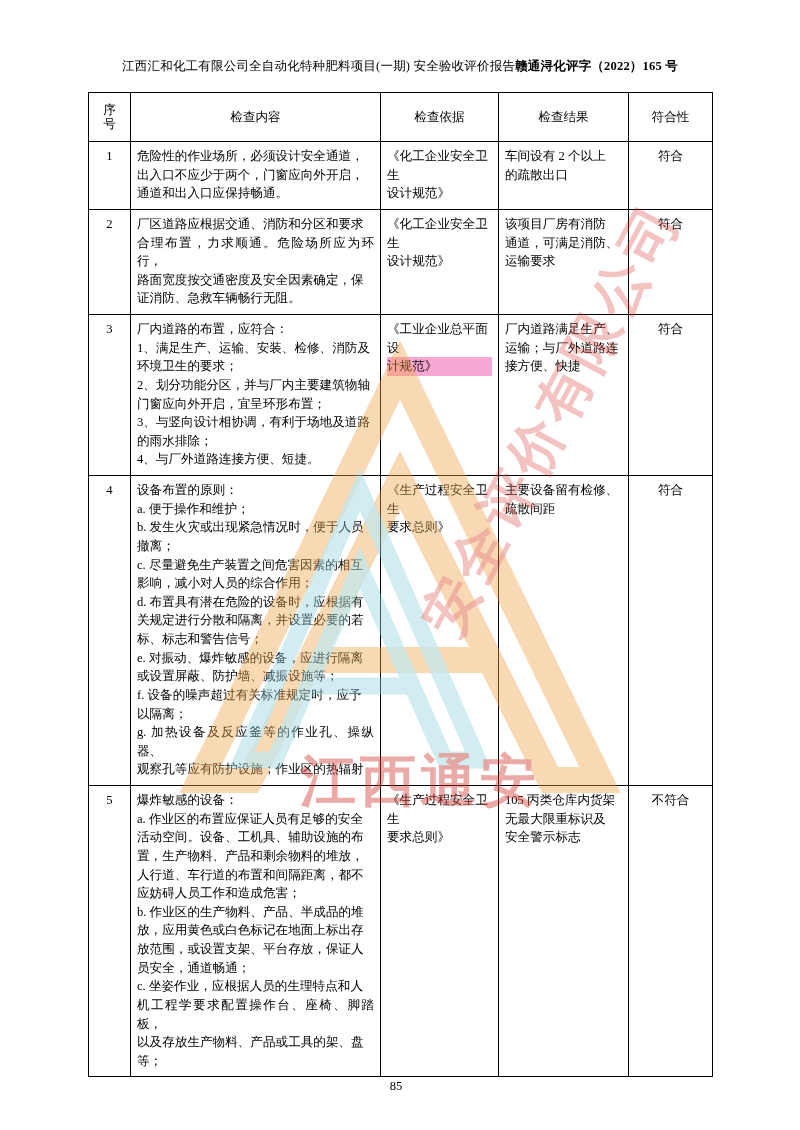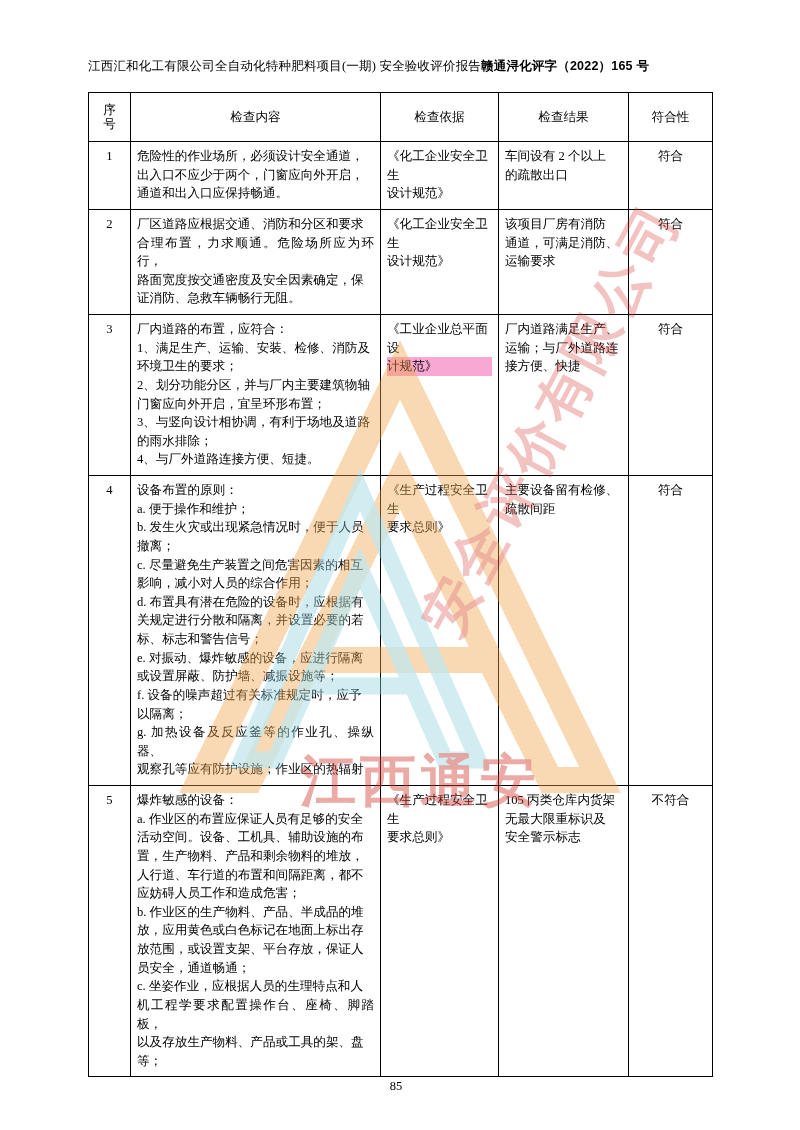--- a/index.html
+++ b/index.html
@@ -23,31 +23,31 @@
     padding: 0;
   }
 
   
   .header {
     position: absolute;
     top: 58px;
     left: 88px;
     right: 88px;
     display: flex;
-    justify-content: flex-start;
+    justify-content: center;
     align-items: baseline;
     font-size: 12.5px;
     letter-spacing: 0.2px;
     white-space: nowrap;
   }
   .header-left {
     font-family: "Liberation Serif", "DejaVu Serif", serif;
   }
   .header-right {
-    font-family: Liberation Sans, sans-serif;
+    font-family: Liberation Serif, serif;
     font-weight: bold;
   }
 
   
   .watermark {
     position: absolute;
     left: 0; top: 0;
     width: 800px; height: 1130px;
     pointer-events: none;
     z-index: 5;

